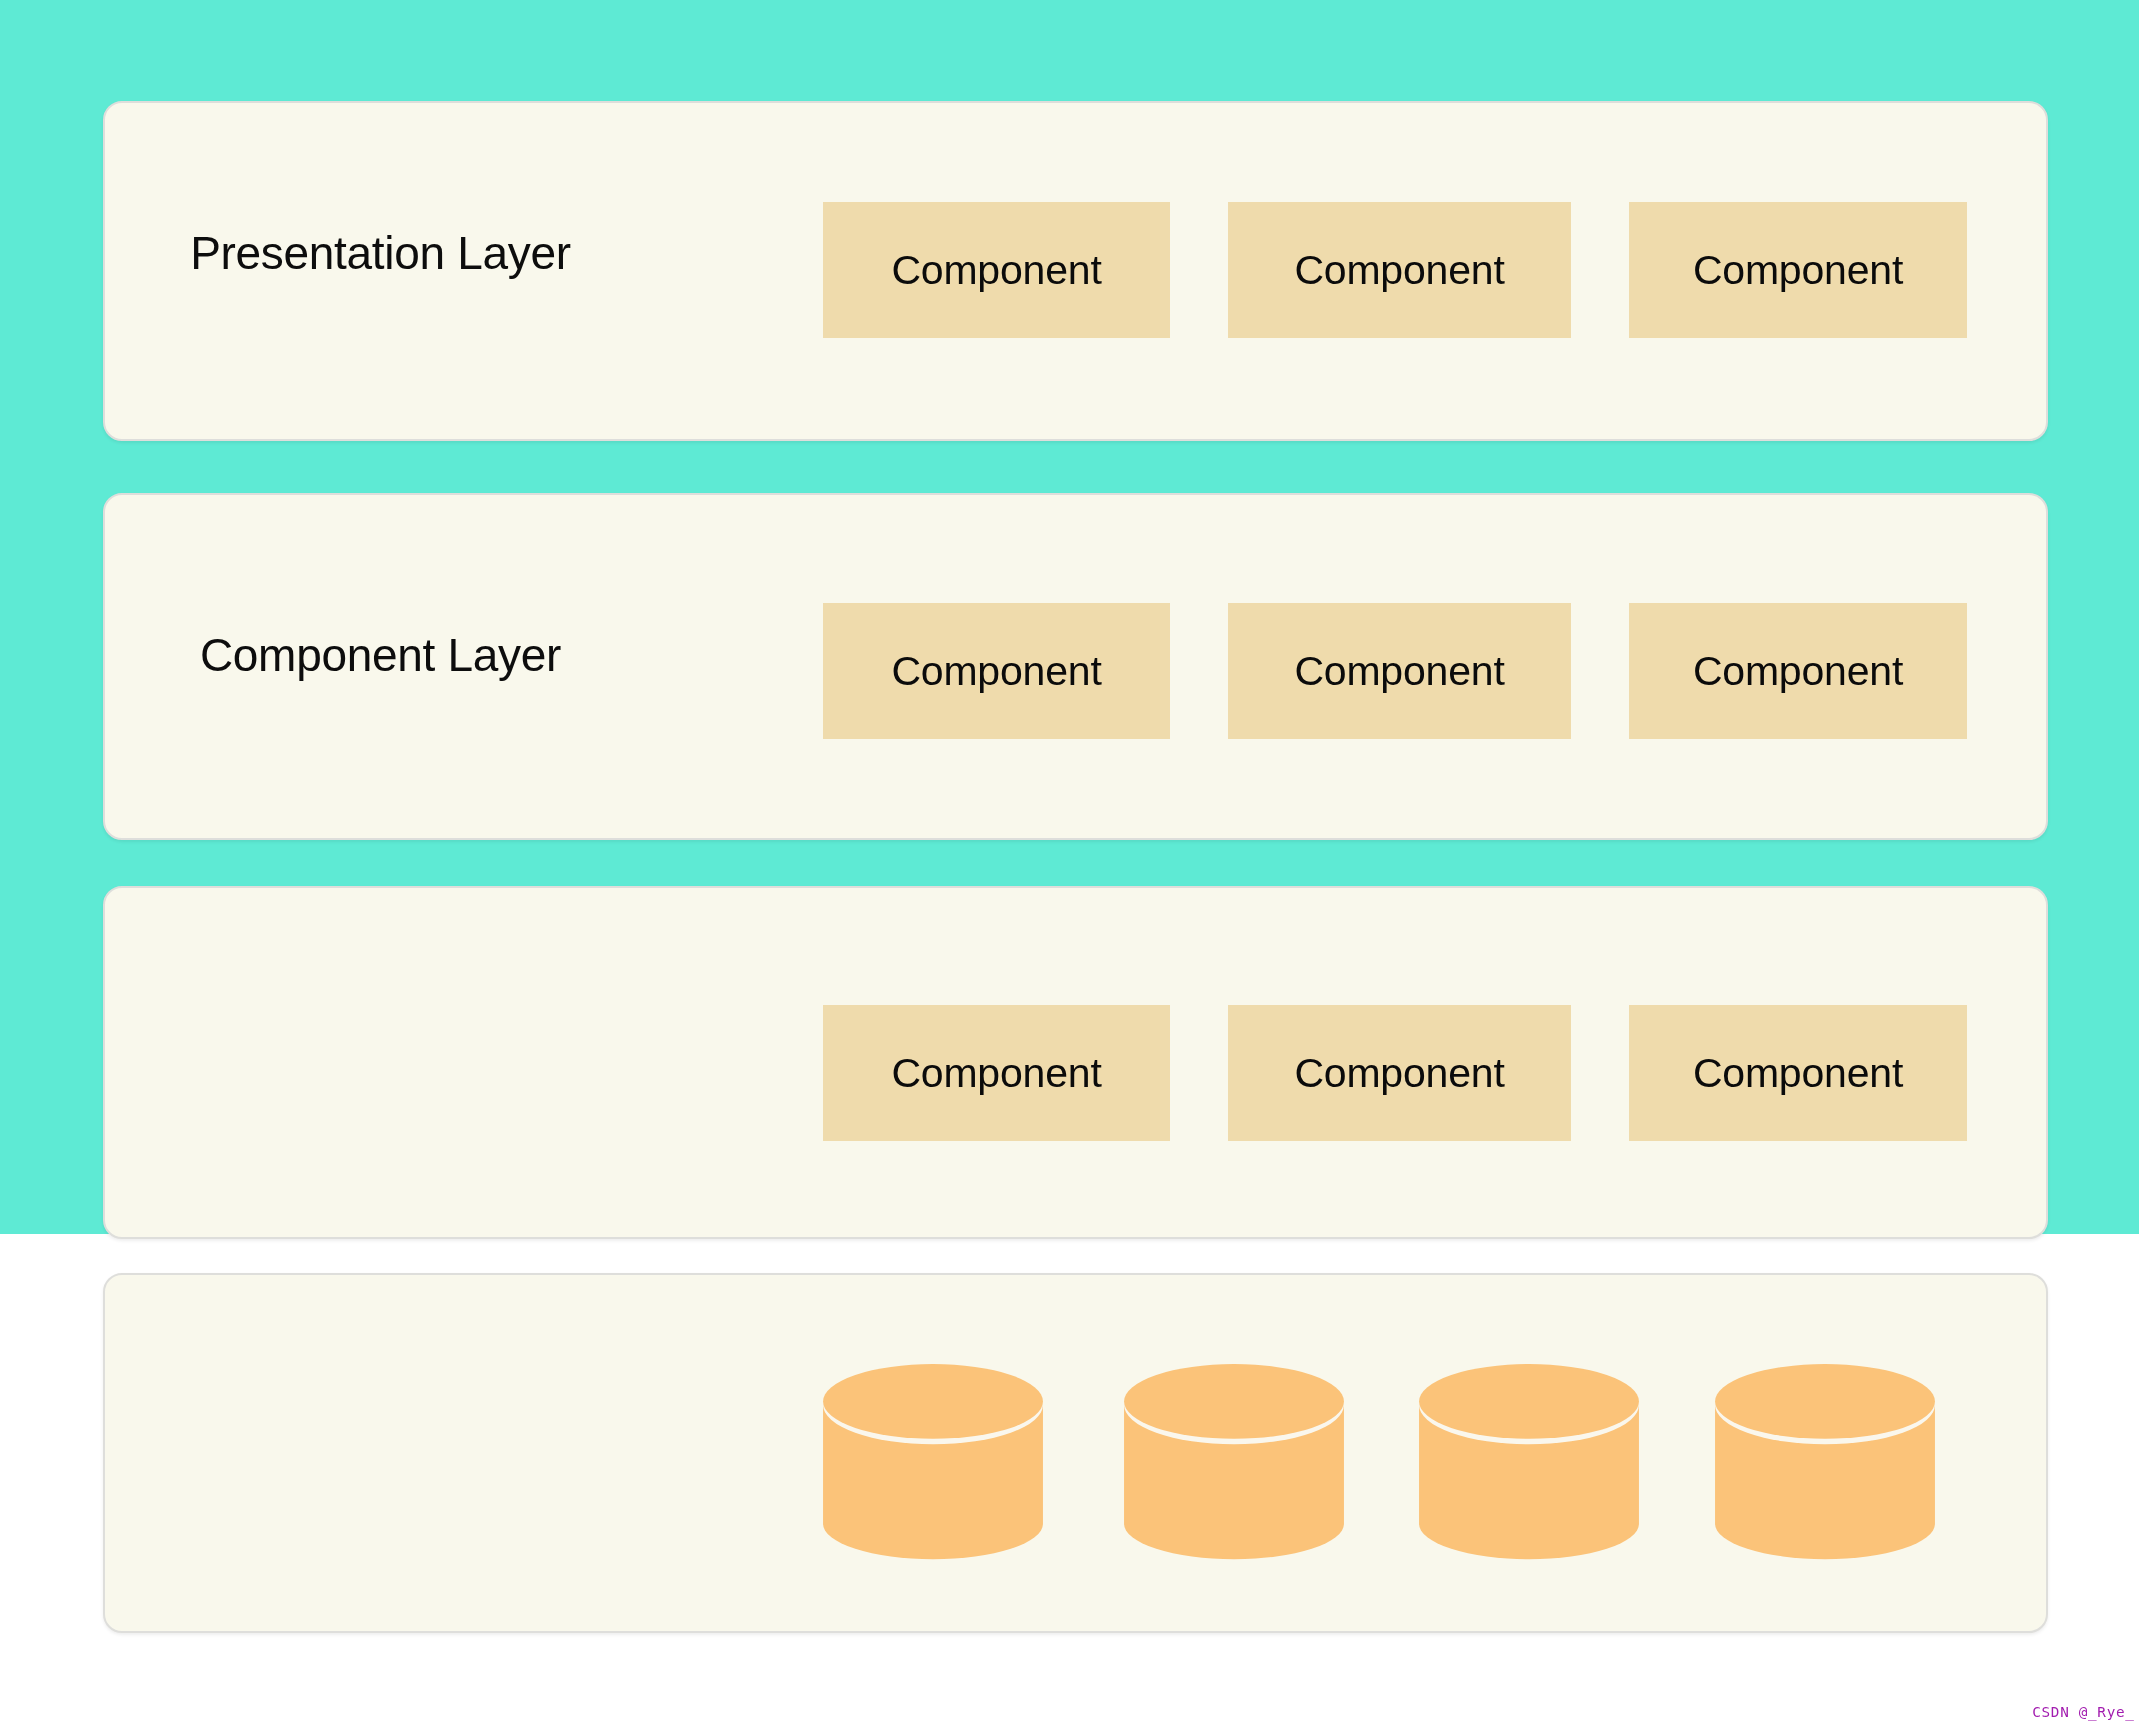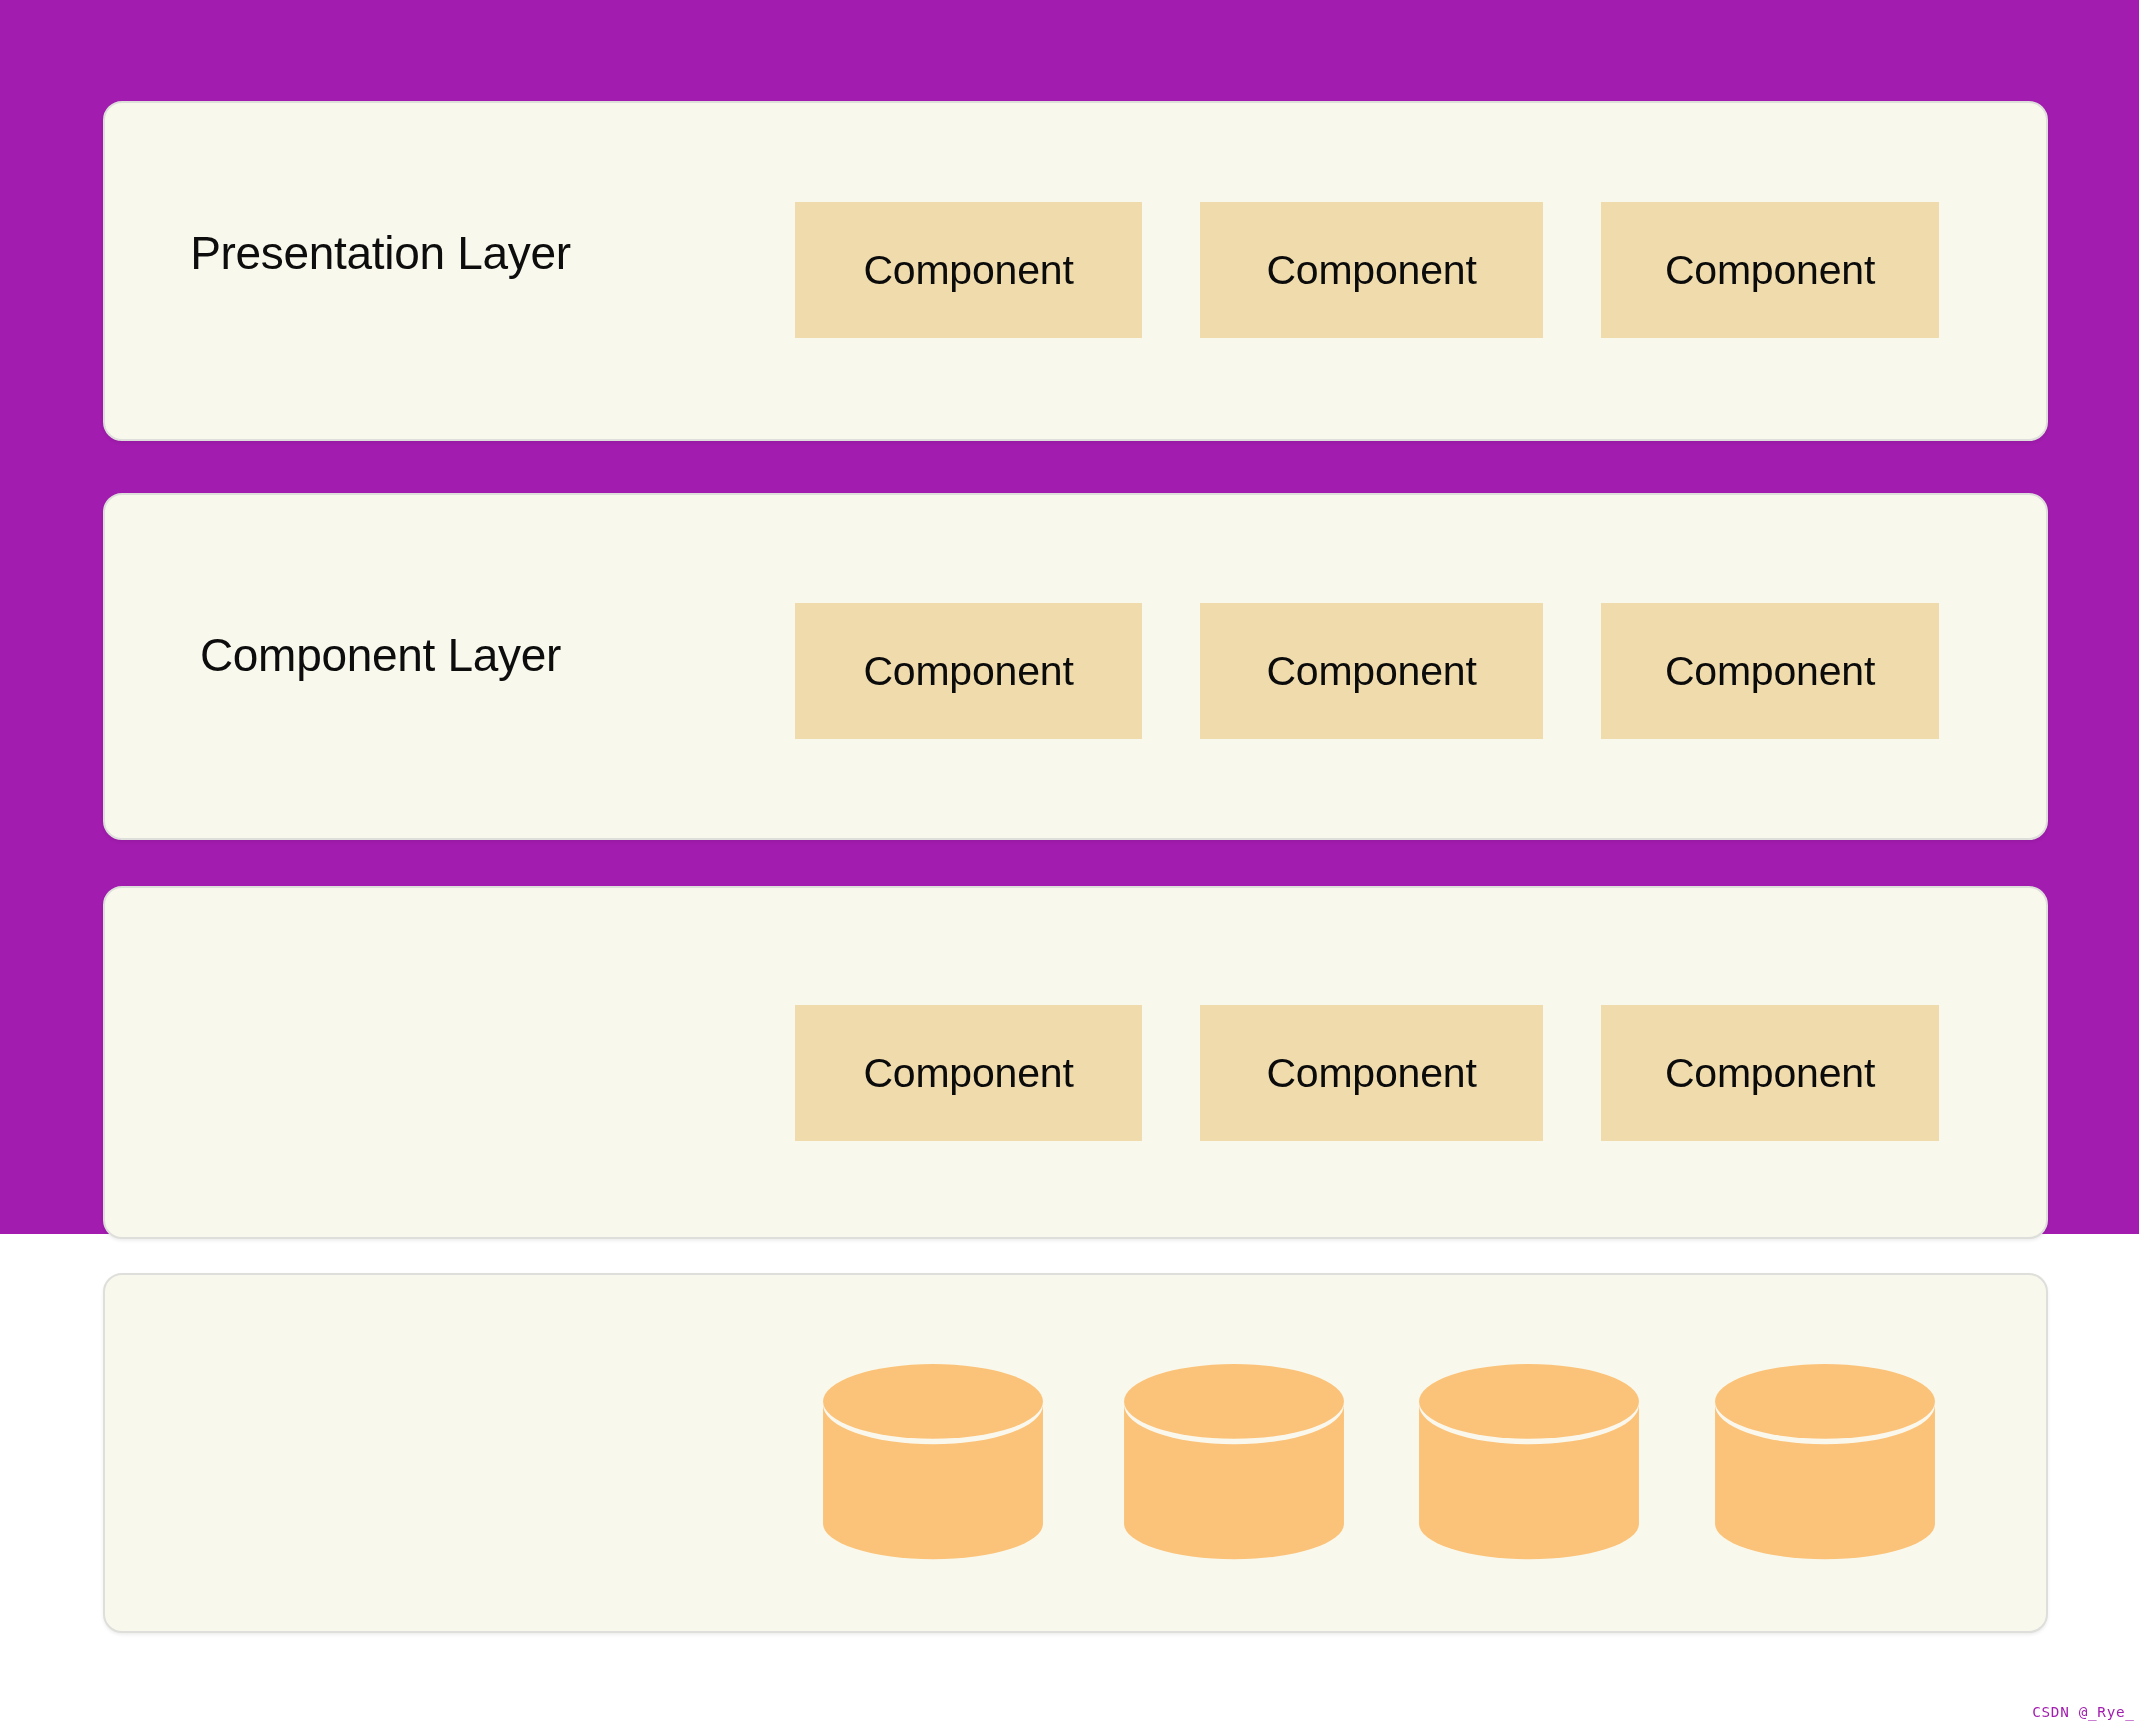--- a/index.html
+++ b/index.html
@@ -14,21 +14,21 @@
     overflow: hidden;
     font-family: "Liberation Sans", sans-serif;
     -webkit-font-smoothing: antialiased;
   }
 
   #diagram-root {
     position: absolute;
     left: 0; top: 0;
     width: 2140px;
     height: 1234px;
-    background: #a21caf;
+    background: #5eead4;
   }
 
   .layer-card {
     position: absolute;
     left: 103px;
     width: 1945px;
     background: #F9F8EC;
     border: 2px solid #DEDEDB;
     border-radius: 19px;
     box-sizing: border-box;
@@ -47,20 +47,21 @@
     font-weight: 400;
     white-space: nowrap;
   }
 
   .component-box {
     position: absolute;
     background: #EFDBAC;
     display: flex;
     align-items: center;
     justify-content: center;
+    margin-left: 28px;
   }
   .component-box-label {
     font-size: 41px;
     color: #0b0b0b;
     line-height: 1;
     letter-spacing: -0.2px;
     white-space: nowrap;
   }
 
   

